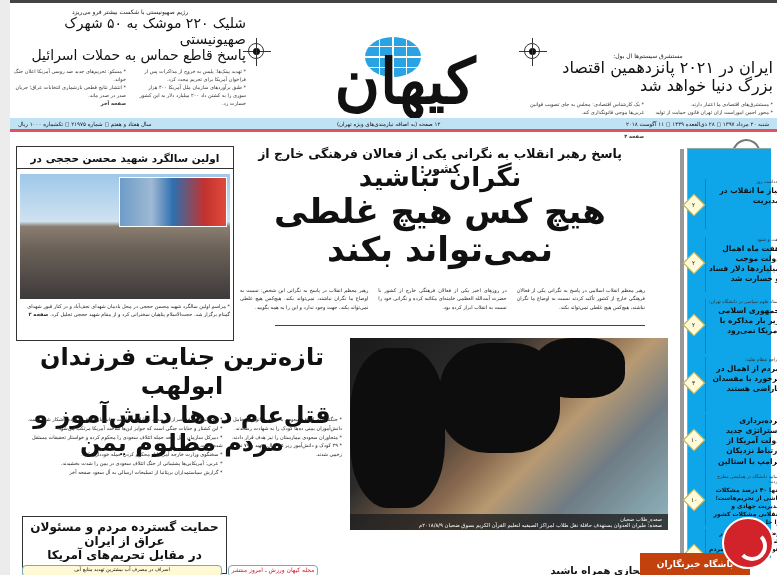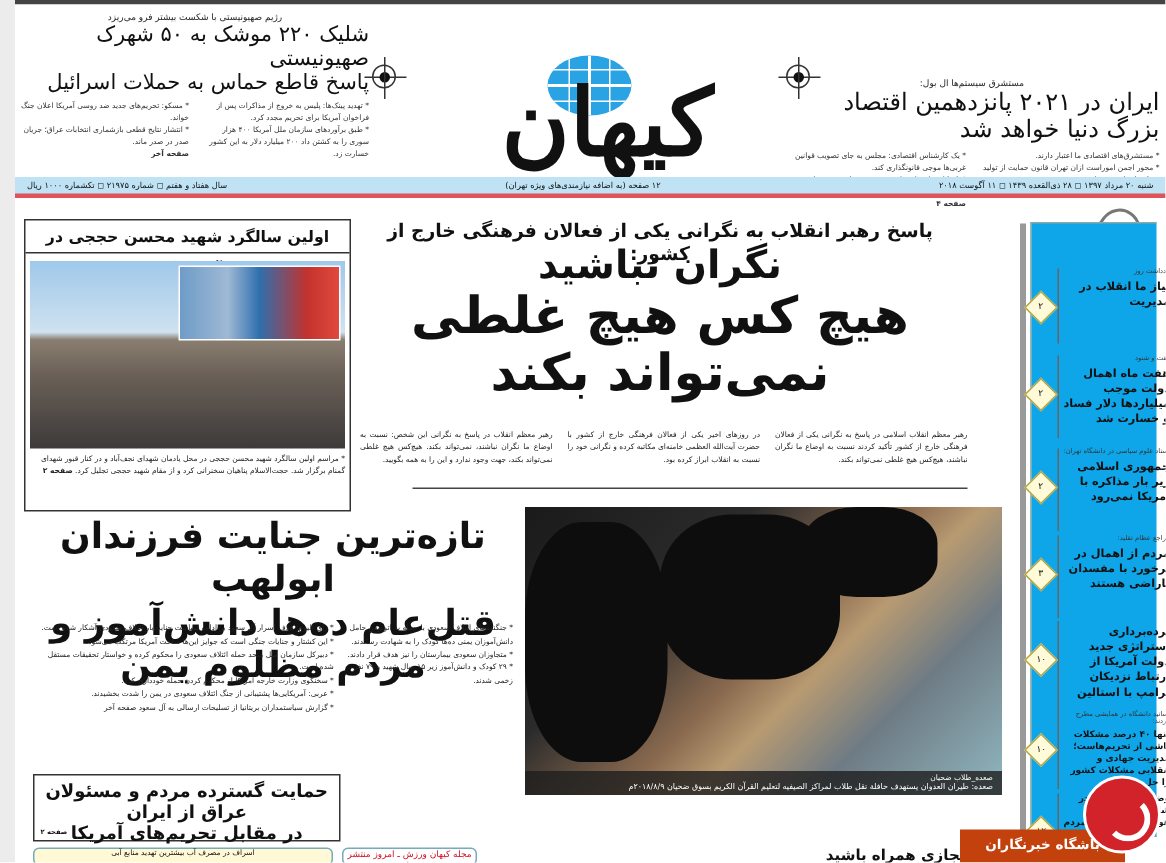--- a/index.html
+++ b/index.html
@@ -41,21 +41,21 @@
 .photo1 .cap-top{height:22px;border-bottom:1px solid #333;font-size:10.5px;font-weight:bold;text-align:center;line-height:22px}
 .photo1 .img{position:absolute;left:3px;top:27px;width:210px;height:125px;background:linear-gradient(#9fc8ea 0%,#cfe2f0 38%,#8a7e70 42%,#6b6158 60%,#3d3a3a 100%)}
 .photo1 .inset{position:absolute;right:3px;top:3px;width:108px;height:50px;background:linear-gradient(90deg,#6e9cc8 0%,#9eb9d4 30%,#2f6fae 50%,#c3322e 80%,#e04a3c 100%);border:1px solid #fff}
 .photo1 .cap{position:absolute;left:3px;right:3px;top:155px;font-size:5px;line-height:1.6;color:#222}
 .yemenhead{position:absolute;left:12px;top:340px;width:320px;text-align:center;font-weight:900;line-height:1.2}
 .yemenhead .l1{font-size:24px}
 .yemenhead .l2{font-size:24px}
 .ycols{position:absolute;left:12px;top:412px;width:320px;display:flex;gap:8px}
 .ycols div{font-size:5px;line-height:1.75;color:#222}
 .ycols .a{flex:1.8}.ycols .b{flex:1}
-.iraqbox{position:absolute;left:12px;top:513px;width:205px;height:45px;border:1px solid #333;text-align:center;font-weight:bold;padding-top:3px}
+.iraqbox{position:absolute;left:12px;top:513px;width:205px;height:58px;border:1px solid #333;text-align:center;font-weight:bold;padding-top:3px}
 .iraqbox .l1{font-size:12px}
 .iraqbox .l2{font-size:12px}
 .iraqbox .pg{position:absolute;left:4px;bottom:2px;font-size:4.5px}
 .photo2{position:absolute;left:340px;top:335px;width:318px;height:192px;background:linear-gradient(135deg,#1a1a1a 0%,#2b2b2b 30%,#8a6a4f 50%,#b89a72 60%,#6e7b84 75%,#90b7c0 100%)}
 .photo2 .blob{position:absolute;border-radius:40%;background:#0d0d0d}
 .photo2 .cap{position:absolute;left:0;right:0;bottom:0;height:16px;background:rgba(30,30,30,.8);color:#fff;font-size:5.3px;padding:2px 6px;line-height:1.2}
 .bottomstrip{position:absolute;left:0;top:562px;width:640px;height:13px;display:flex;gap:6px;padding-left:12px}
 .bottomstrip .b1{width:200px;height:12px;border:1px solid #7ab;border-radius:4px;background:#fff9d6;font-size:5px;text-align:center}
 .bottomstrip .b2{width:90px;height:12px;border:1px solid #7ab;border-radius:4px;background:#fff;font-size:6px;color:#c12;text-align:center}
 .bottomstrip .b3{flex:1;font-size:10px;font-weight:bold;padding-right:4px}

